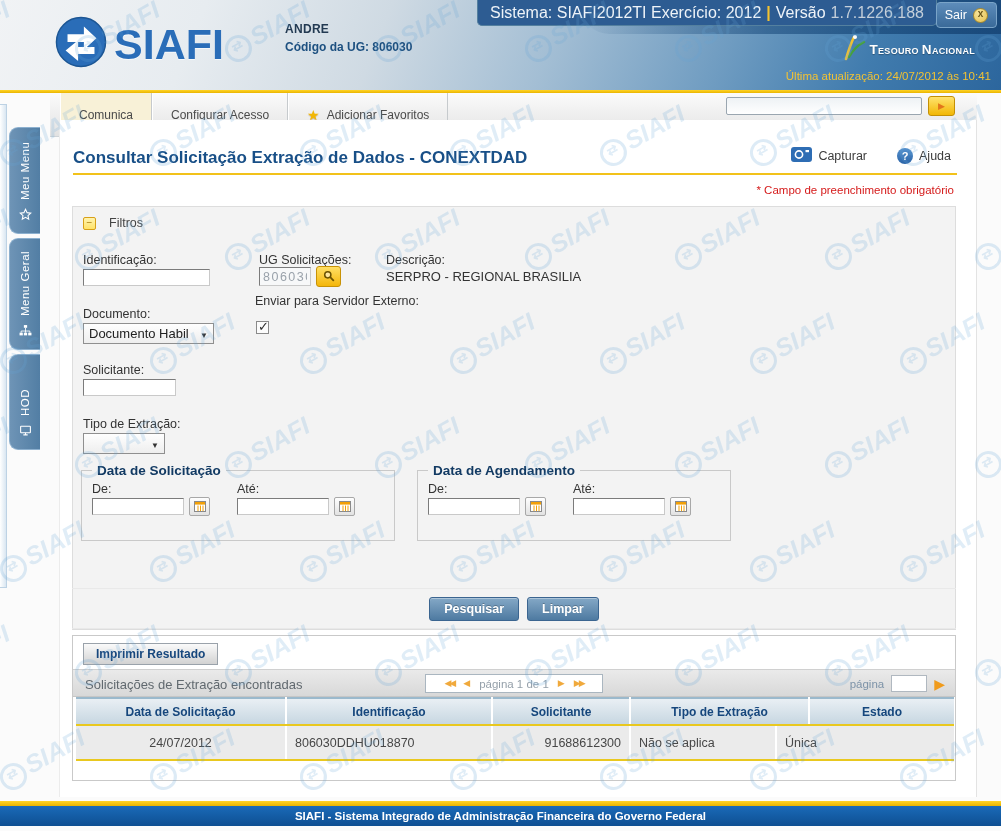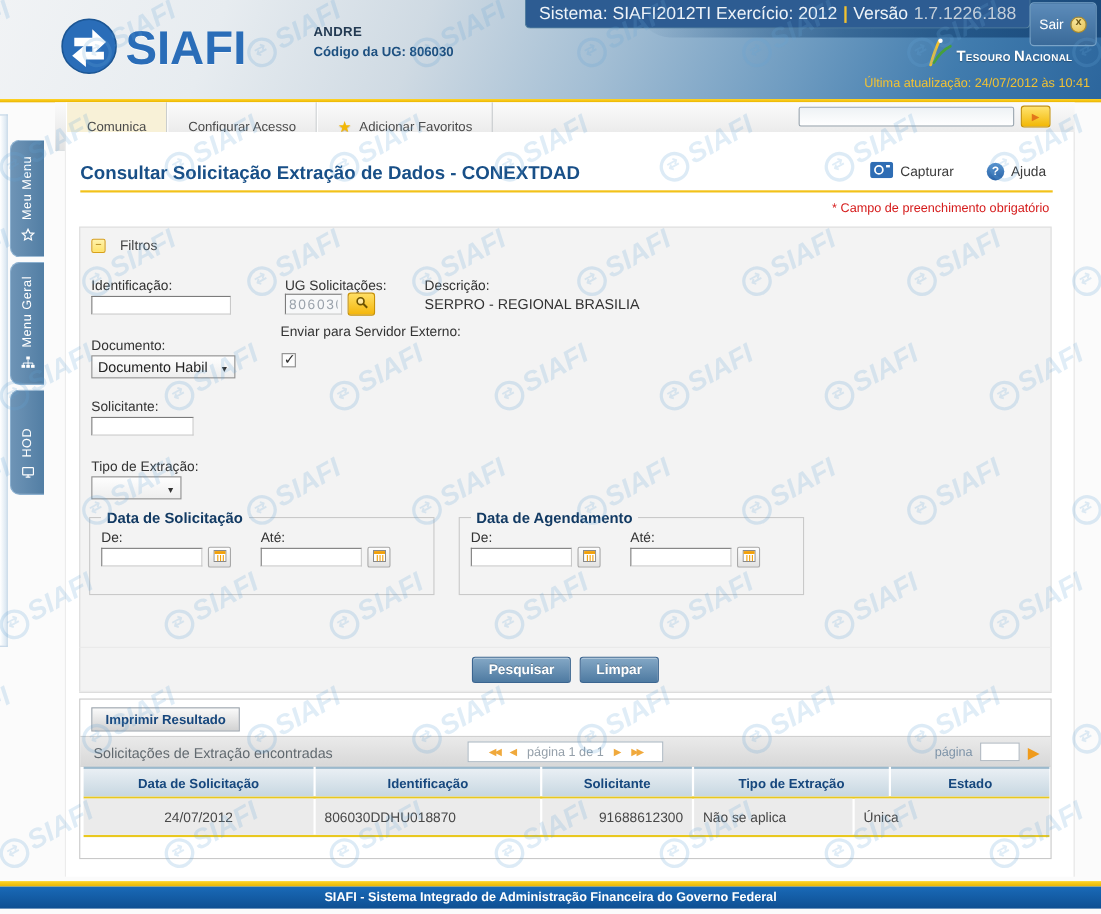--- a/index.html
+++ b/index.html
@@ -20,21 +20,21 @@
   .user-block { position:absolute; left:285px; top:22px; font-size:12px; font-weight:bold; }
   .user-name { color:#233a52; letter-spacing:.3px; }
   .ug-line { margin-top:4px; color:#1d5080; }
 
   .sysbox { position:absolute; top:0; right:64px; height:26px; display:flex; align-items:center; gap:5px;
     padding:0 12px; background:#2d5c92; border:1px solid #54809f; border-top:none; border-radius:0 0 5px 5px;
     color:#eef3f8; font-size:16px; white-space:nowrap; }
   .sys-divider { color:#f2c230; font-weight:bold; }
   .sys-version-value { color:#c4cfda; }
 
-  .sair-btn { position:absolute; top:2px; right:4px; height:40px; padding:0 8px; display:flex; align-items:center; gap:6px;
+  .sair-btn { position:absolute; top:2px; right:4px; height:26px; padding:0 8px; display:flex; align-items:center; gap:6px;
     background:linear-gradient(#5d8cba,#3a6a99); border:1px solid #7aa4c8; border-radius:4px; color:#fff; font-size:12.5px; cursor:pointer; }
   .sair-x { width:15px; height:15px; border-radius:50%; background:radial-gradient(circle at 35% 30%, #f7e49a,#e3c050); border:1px solid #a8882a; position:relative; }
   .sair-x::after { content:"x"; position:absolute; left:0; right:0; top:-1px; text-align:center; font-size:10px; color:#6b5616; font-weight:bold; }
 
   .brand { position:absolute; right:26px; top:34px; display:flex; align-items:center; gap:3px; }
   .brand-text { color:#fff; font-weight:bold; font-size:13.5px; font-variant:small-caps; letter-spacing:.3px; text-shadow:0 1px 1px rgba(0,0,0,.3); }
   .update-line { position:absolute; right:10px; top:70px; color:#f2c233; font-size:11.5px; }
 
   
   .tabbar { position:absolute; left:50px; top:93px; width:927px; height:44px;

